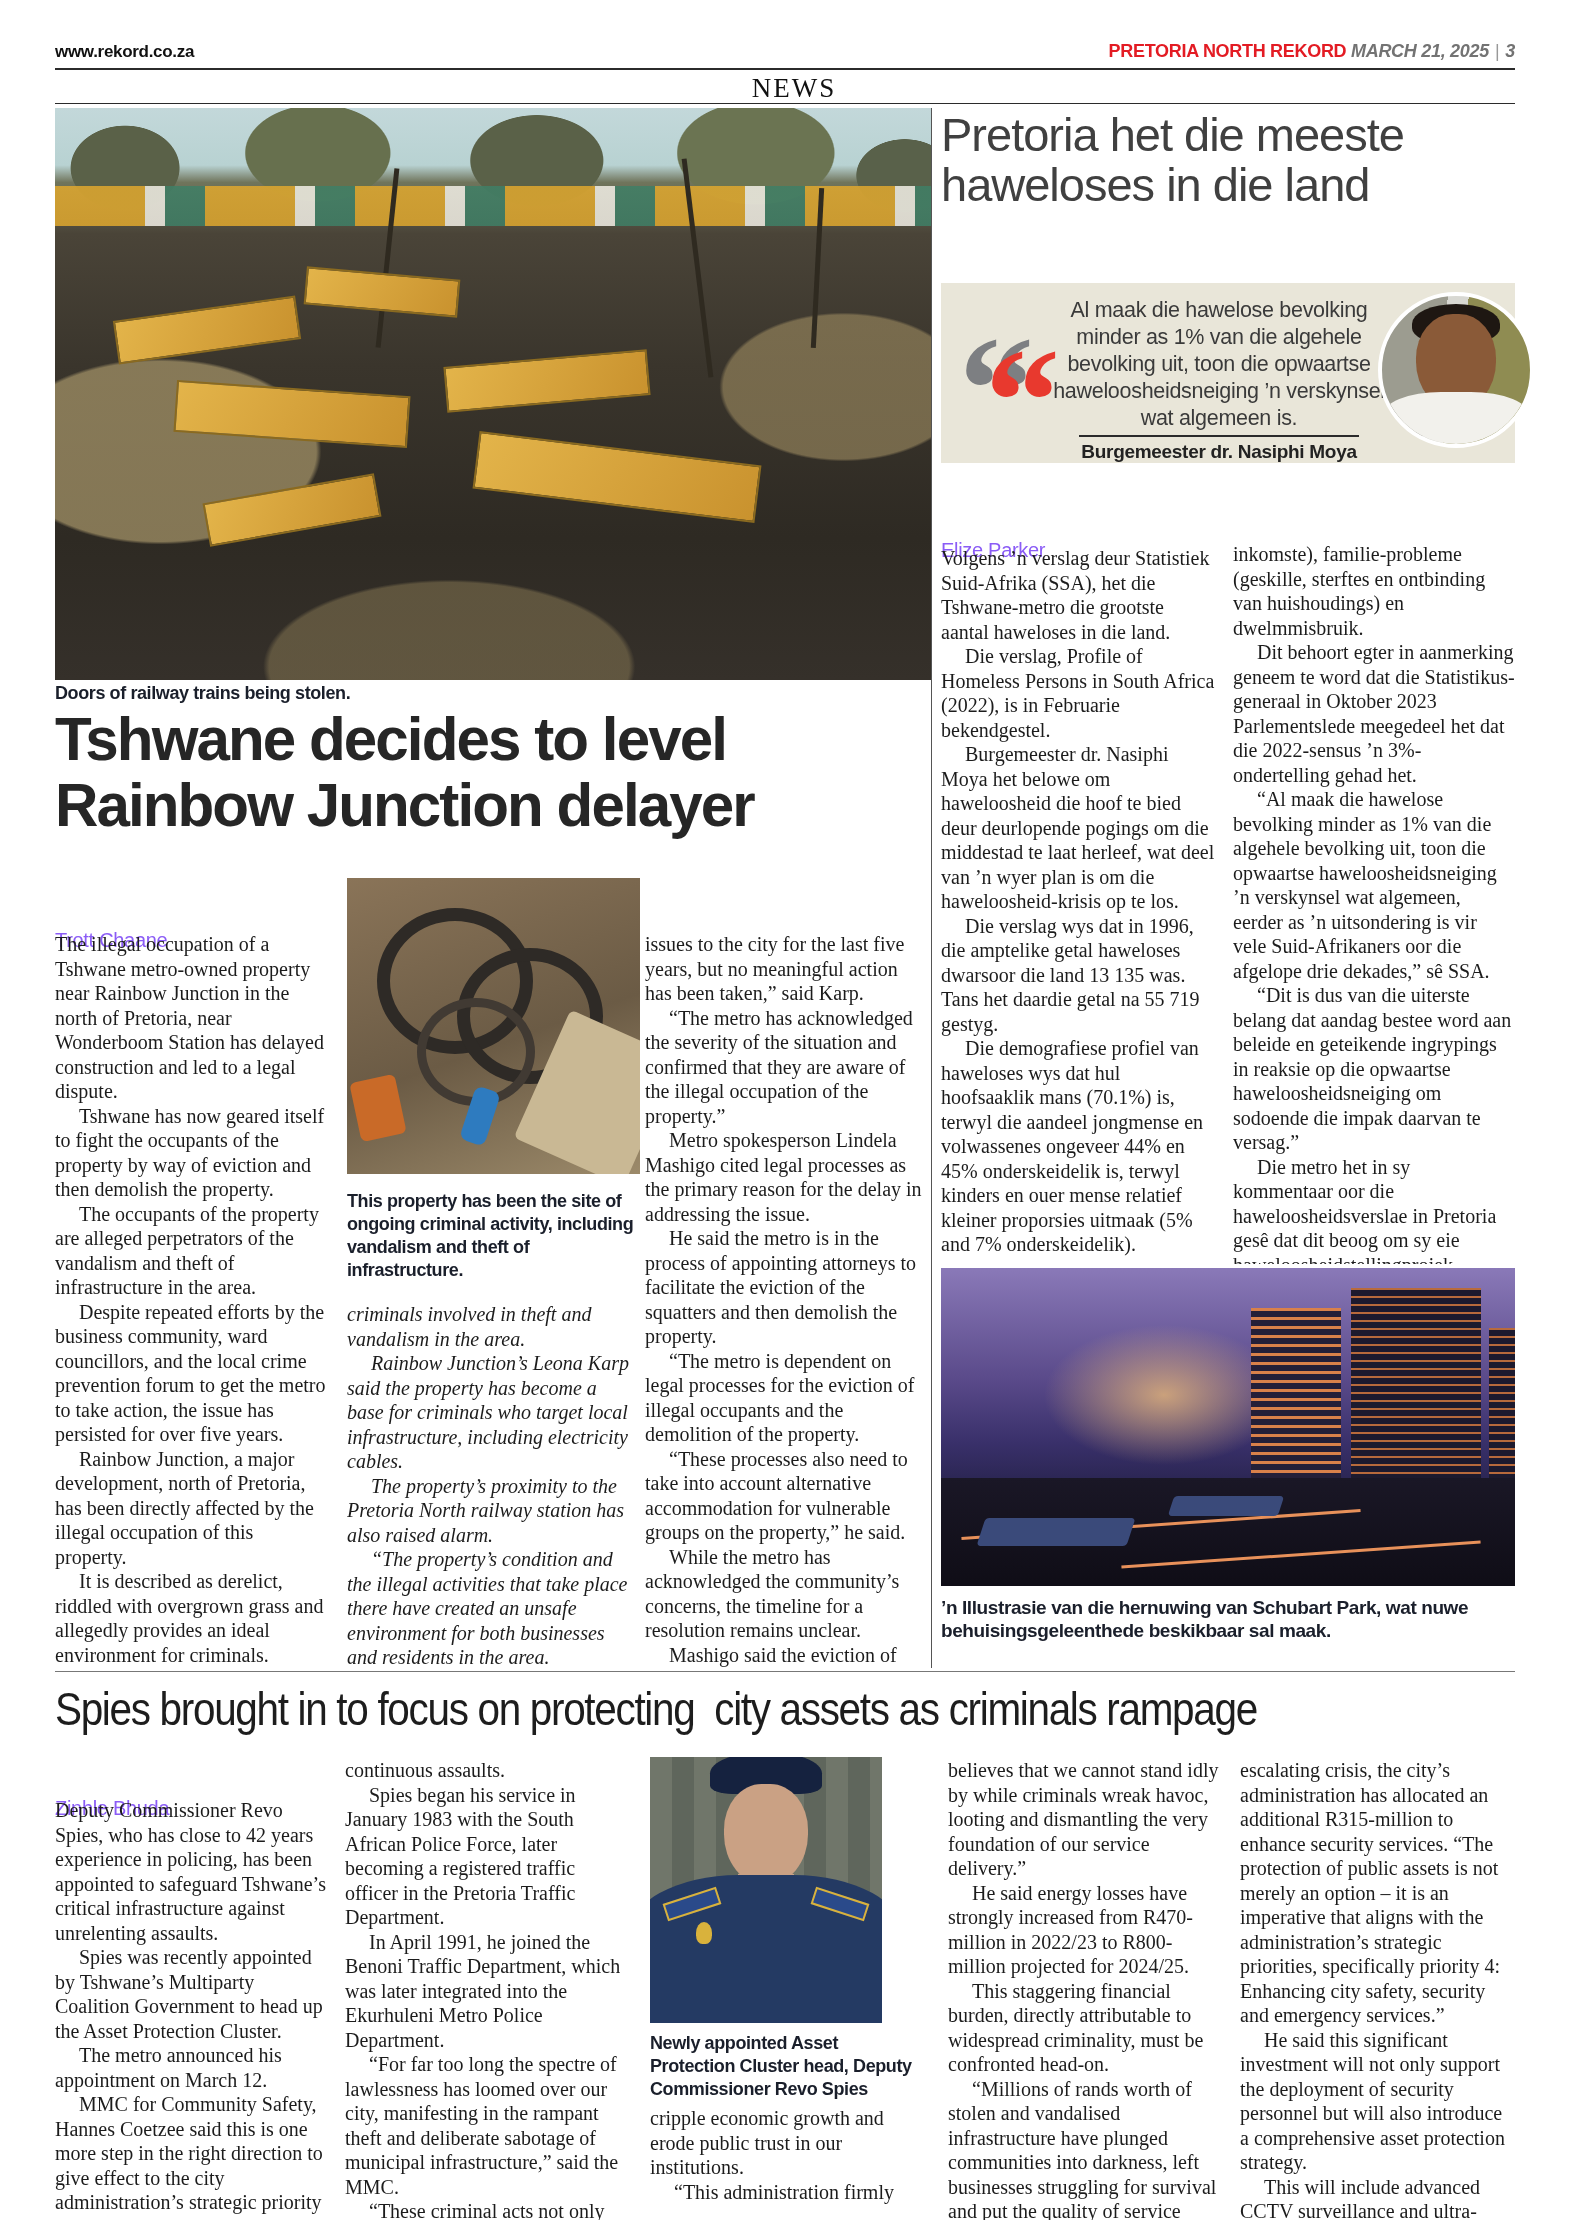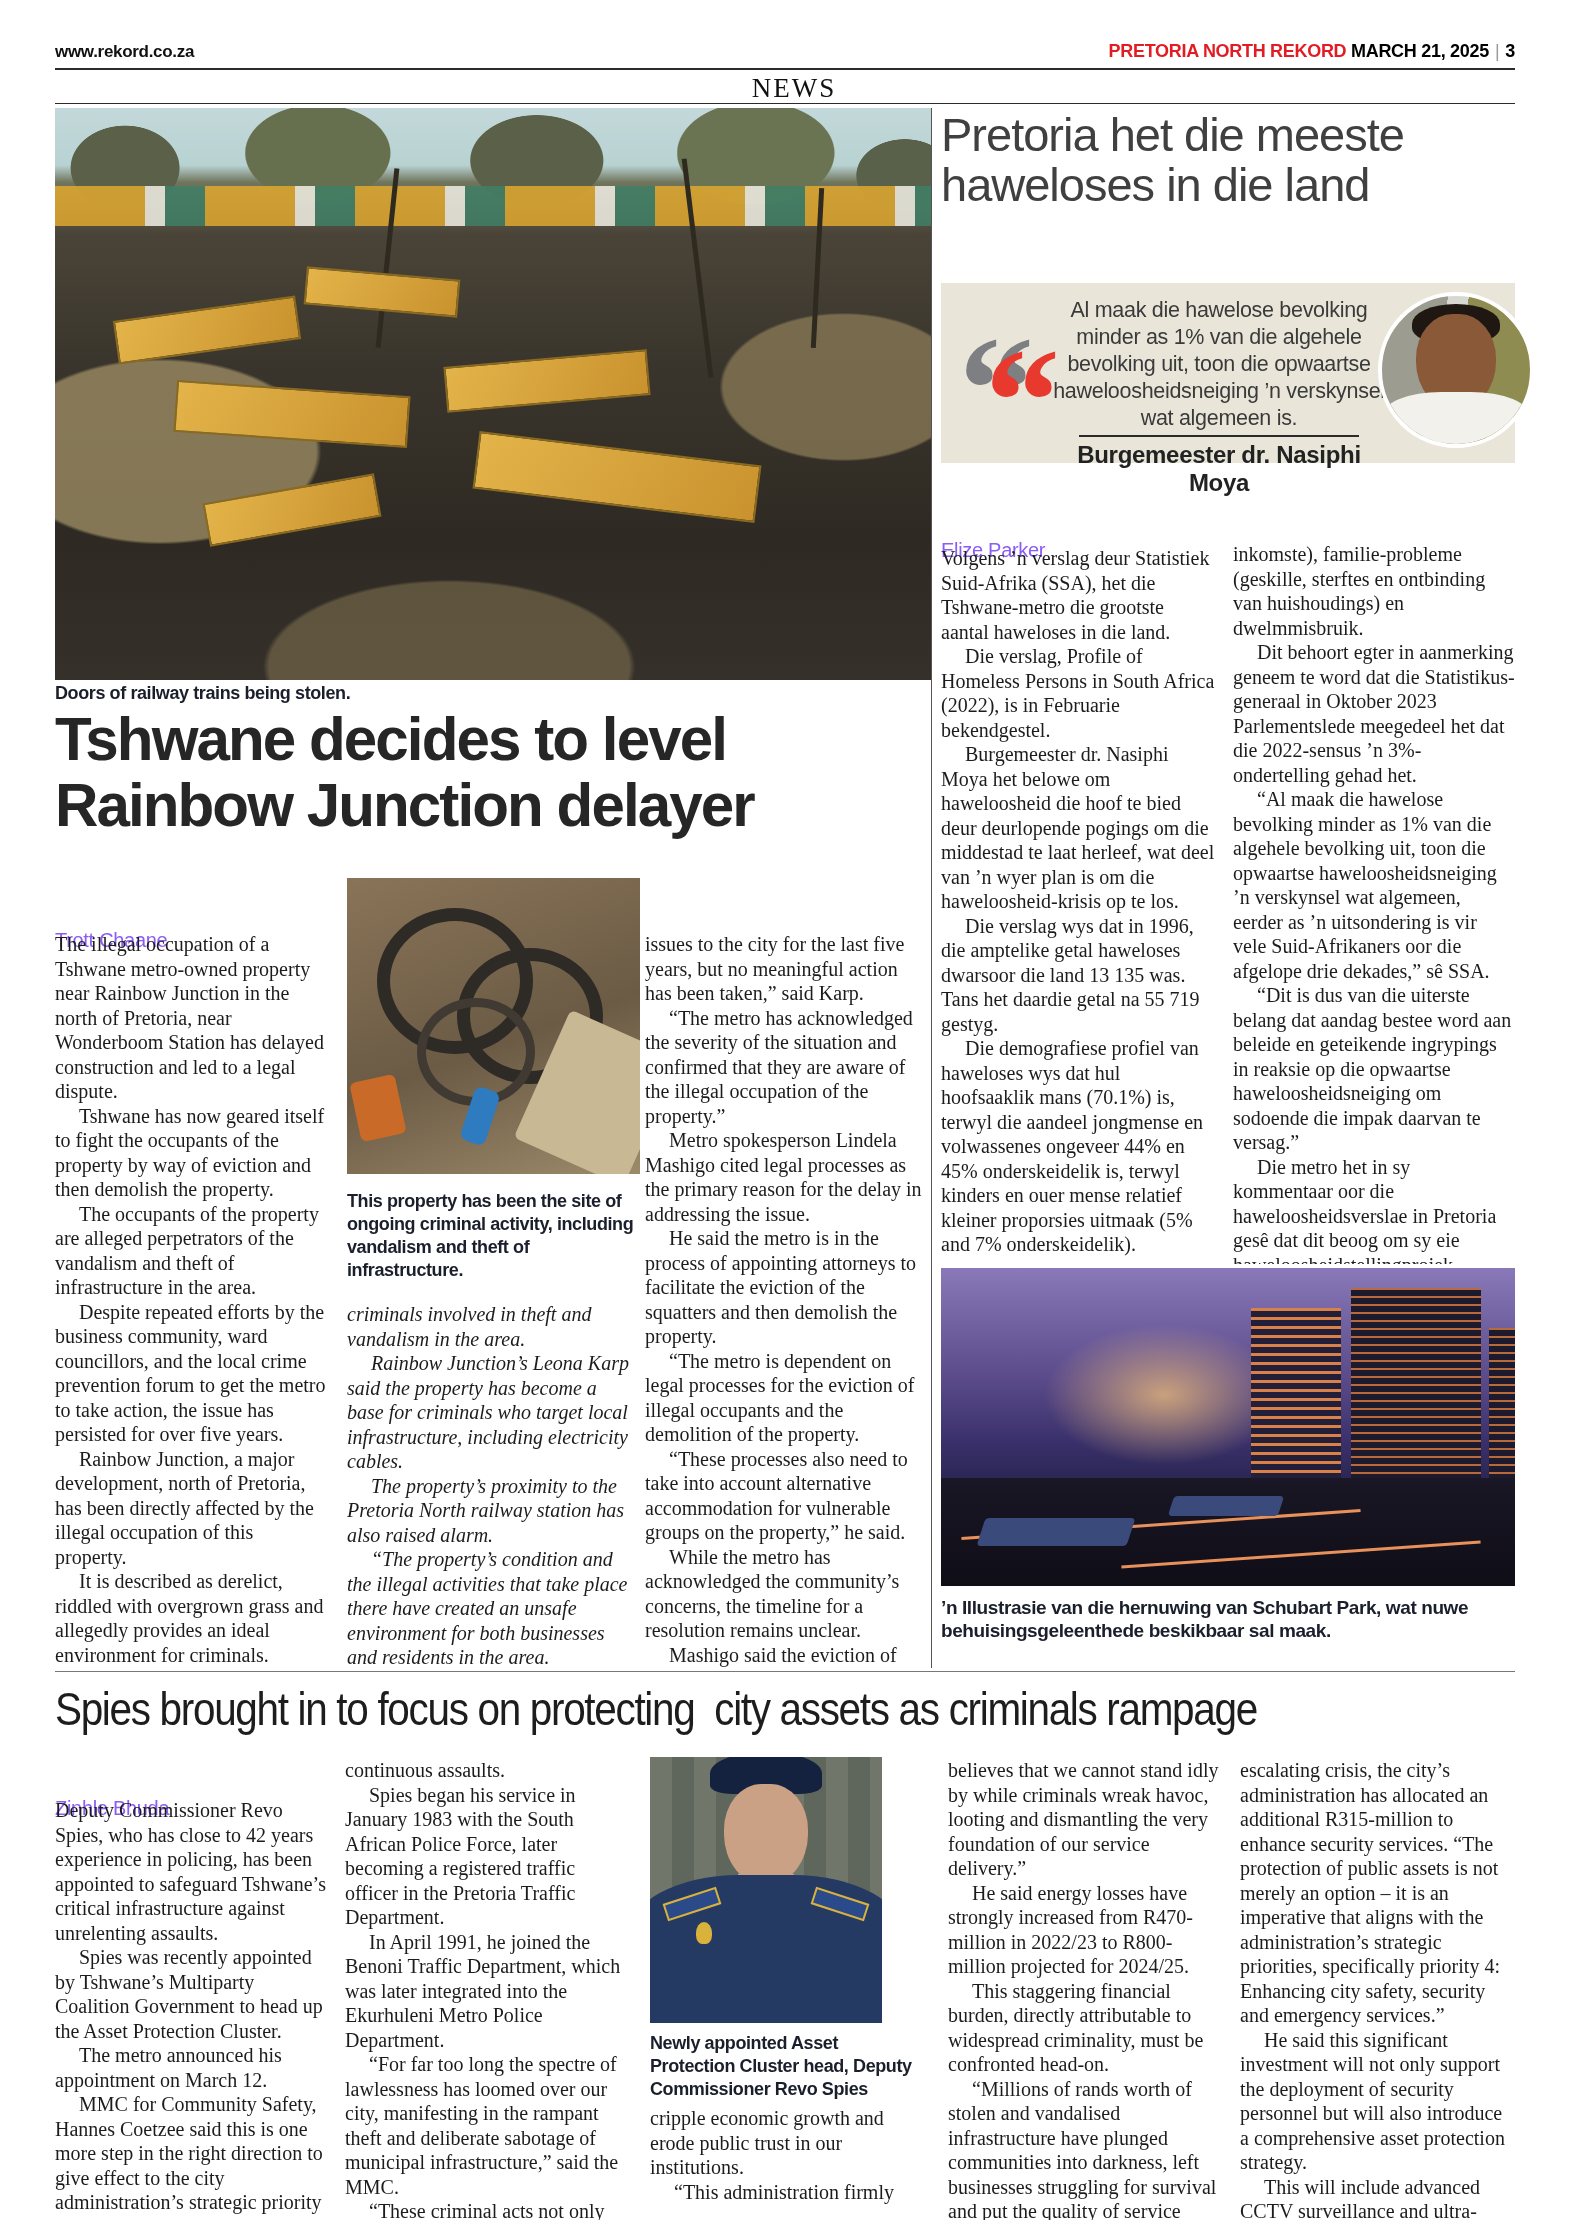--- a/index.html
+++ b/index.html
@@ -4,21 +4,21 @@
 <style>
   html,body{margin:0;padding:0;background:#fff;}
   #page{position:relative;width:1572px;height:2224px;background:#fff;overflow:hidden;
         font-family:"Liberation Serif",serif;color:#1c1c1c;}
   .abs{position:absolute;}
 
   
   .site-url{font-family:"Liberation Sans",sans-serif;font-weight:700;font-size:17px;color:#111;letter-spacing:-0.3px;}
   .mast-line{font-family:"Liberation Sans",sans-serif;font-weight:700;font-size:18px;letter-spacing:-0.3px;white-space:pre;}
   .mast-red{color:#e31b23;}
-  .mast-black{color:#000000;}
+  .mast-black{color:#737373;font-style:italic;}
   .mast-sep{color:#999;font-weight:400;padding:0 6px;}
   .rule{background:#2b2b2b;}
   .news-head{font-family:"Liberation Serif",serif;font-size:27px;letter-spacing:2px;color:#111;text-align:center;width:100%;}
 
   
   .headline-main{font-family:"Liberation Sans",sans-serif;font-weight:700;font-size:62px;line-height:66px;
                  color:#262626;letter-spacing:-2px;transform:scaleX(0.97);transform-origin:0 0;white-space:nowrap;}
   .headline-afr{font-family:"Liberation Sans",sans-serif;font-weight:400;font-size:47px;line-height:50px;
                 color:#404040;letter-spacing:-1px;}
   .headline-spies{font-family:"Liberation Sans",sans-serif;font-weight:400;font-size:46px;color:#1d1d1d;
@@ -37,21 +37,21 @@
   
   .quote-box{background:#e9e6d9;}
   .quote-icon{position:absolute;left:18px;top:38px;width:90px;height:120px;}
   .quote-icon .qg, .quote-icon .qr{position:absolute;font-family:"Liberation Serif",serif;font-weight:700;
       font-size:150px;line-height:100px;}
   .quote-icon .qg{color:#7d7f82;left:0;top:18px;}
   .quote-icon .qr{color:#e8392e;left:26px;top:30px;}
   .quote-text{font-family:"Liberation Sans",sans-serif;font-weight:500;font-size:21.5px;line-height:27px;
               color:#3a3a3a;text-align:center;letter-spacing:-0.3px;}
   .quote-rule{background:#2b2b2b;height:2px;}
-  .quote-attr{font-family:"Liberation Sans",sans-serif;font-weight:700;font-size:24px;color:#222;text-align:center;letter-spacing:-0.3px;}
+  .quote-attr{font-family:"Liberation Sans",sans-serif;font-weight:700;font-size:19px;color:#222;text-align:center;letter-spacing:-0.3px;}
   .portrait-circle{border-radius:50%;border:4px solid #fff;overflow:hidden;
       background:linear-gradient(100deg,#9c9c90 0 38%,#d8d8d2 38% 50%,#8f8c52 50% 100%);}
   .portrait-face{position:absolute;left:34px;top:18px;width:80px;height:96px;border-radius:46% 46% 50% 50%;
       background:#8a5a38;}
   .portrait-hair{position:absolute;left:30px;top:8px;width:88px;height:40px;border-radius:50% 50% 40% 40%;background:#1e1712;}
   .portrait-jacket{position:absolute;left:0;top:96px;width:100%;height:60px;background:#f2f1ec;
       border-radius:40% 40% 0 0;}
 
   
   .photo{overflow:hidden;}

